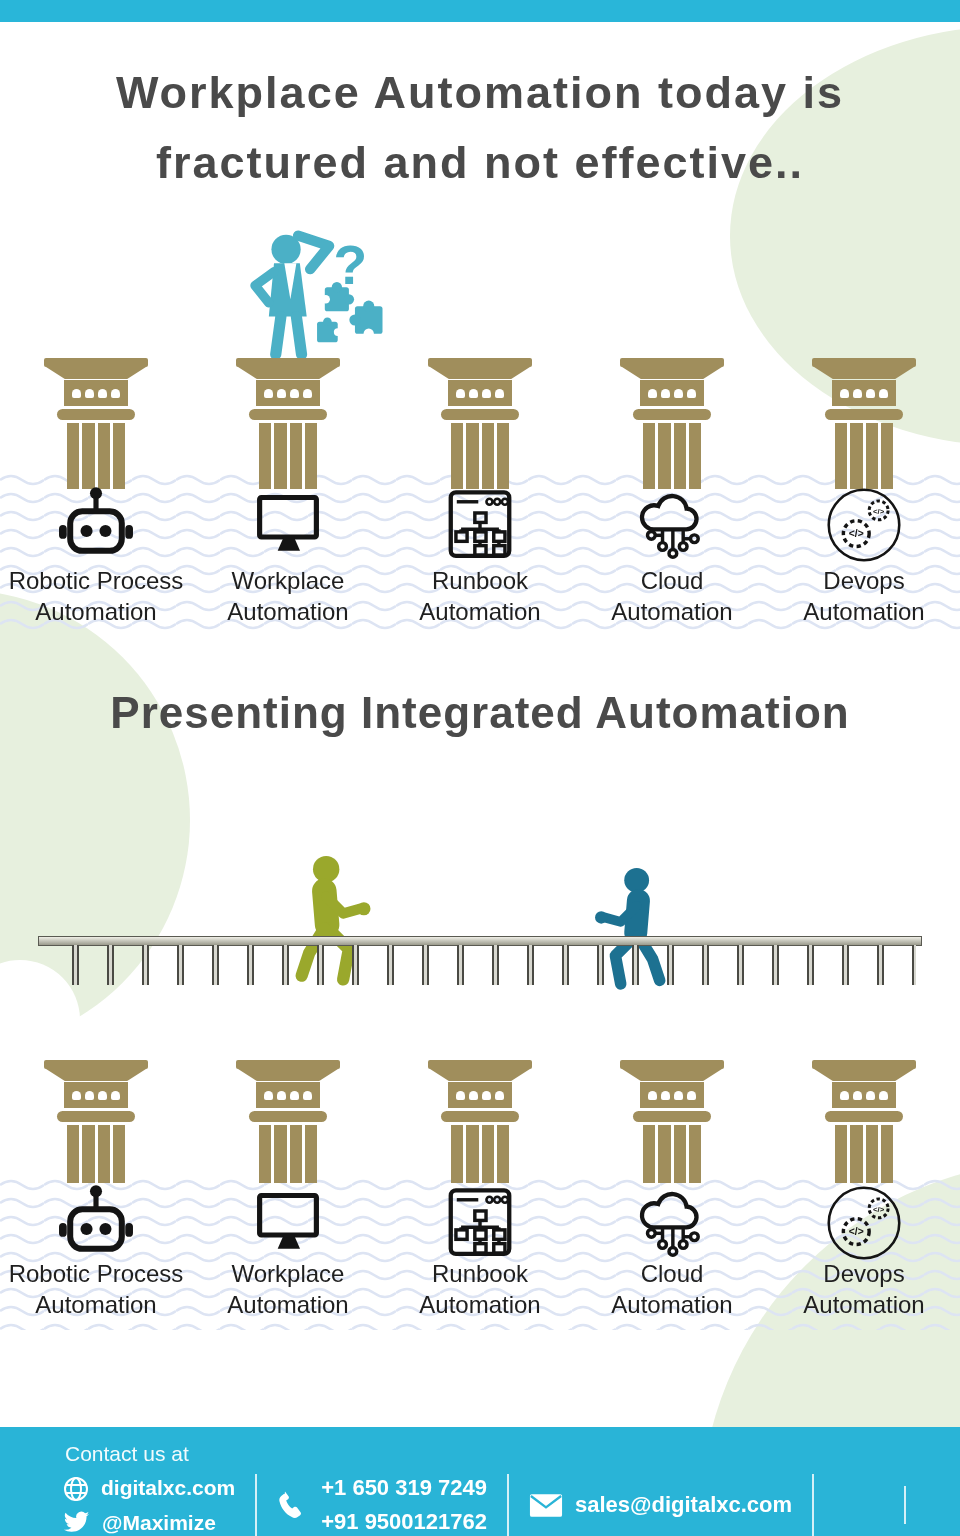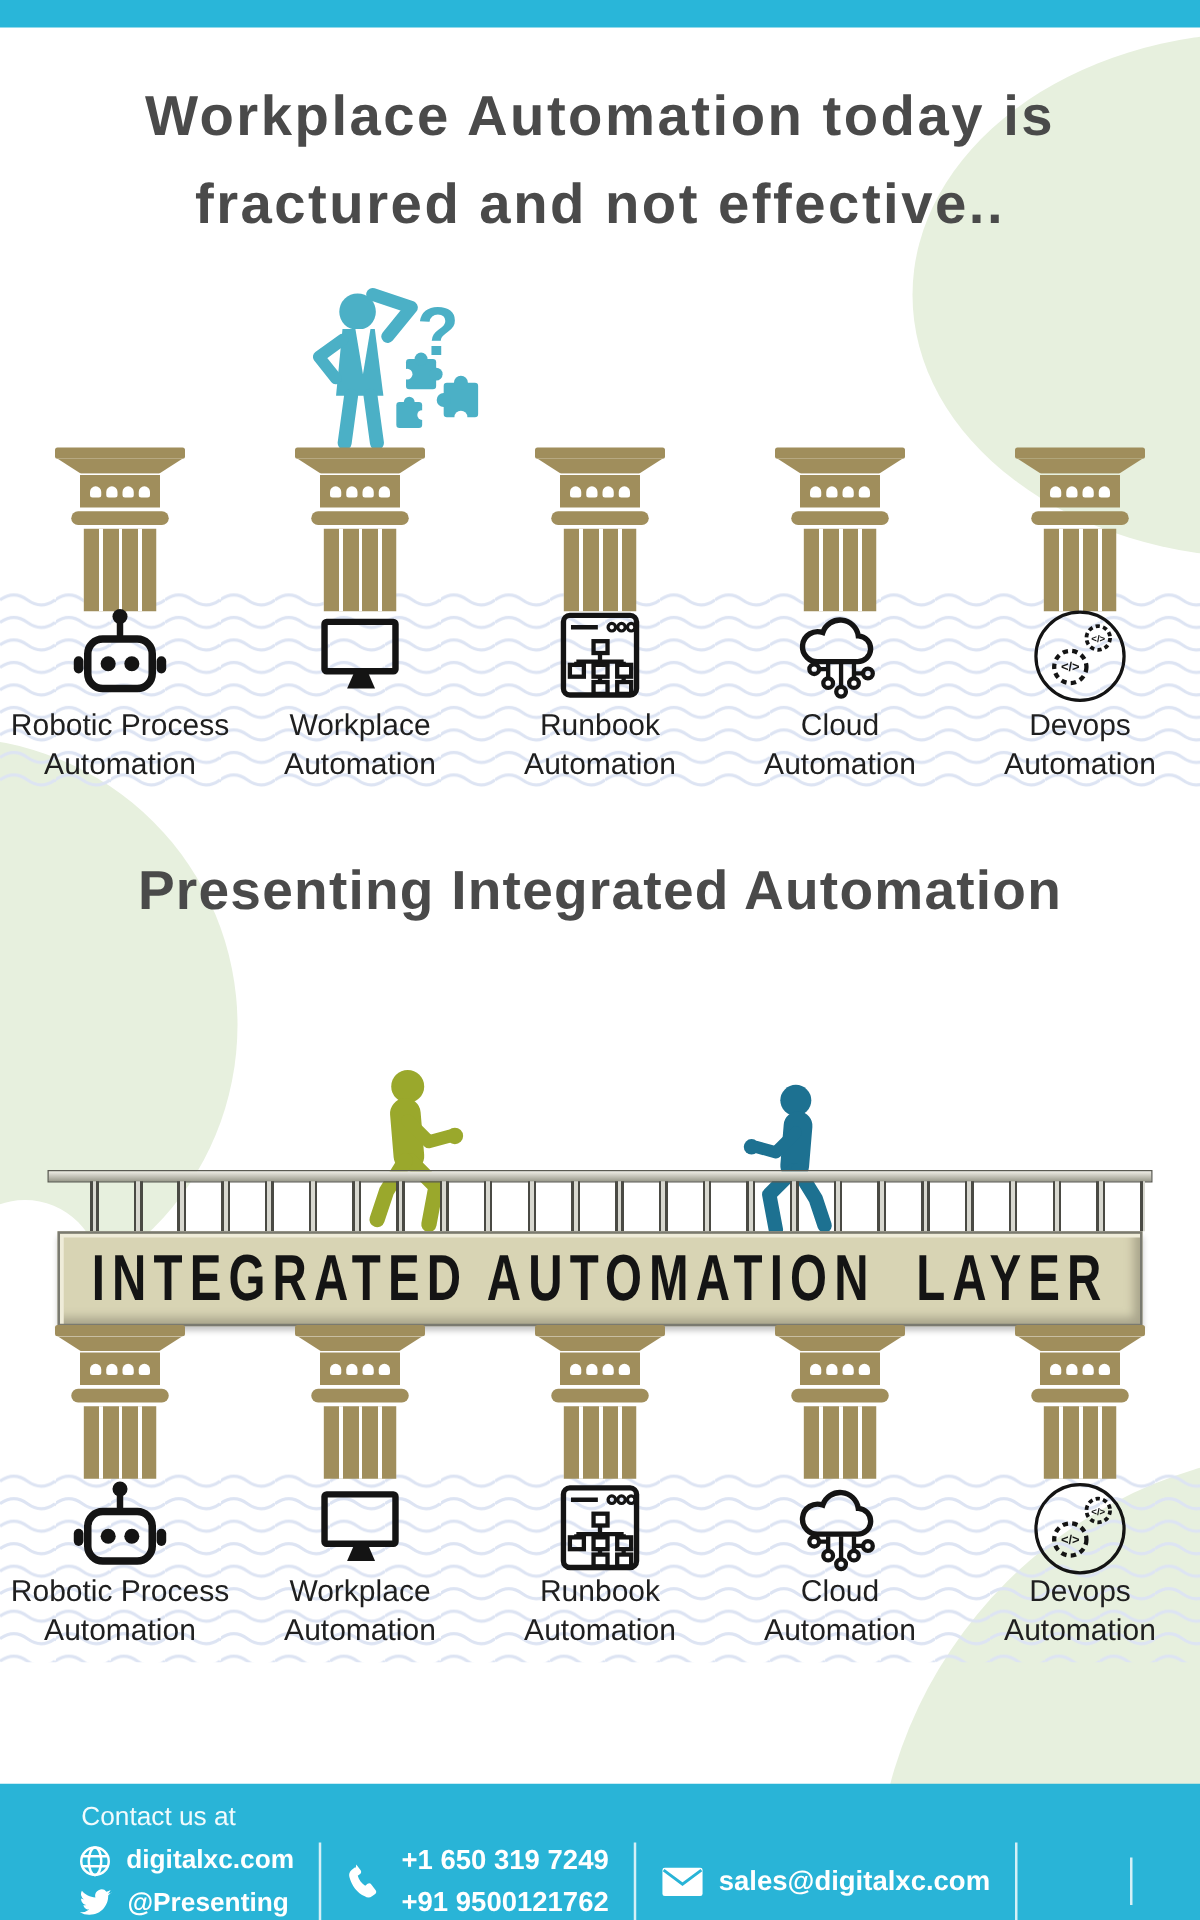--- a/index.html
+++ b/index.html
@@ -321,23 +321,20 @@
     <svg class="walker teal" viewBox="0 0 110 140">
       <circle cx="52" cy="15" r="14" fill="#1d7191"></circle>
       <line x1="50" y1="38" x2="53" y2="74" stroke="#1d7191" stroke-width="26" stroke-linecap="round"></line>
       <polyline points="52,44 70,62 88,57" fill="none" stroke="#1d7191" stroke-width="11" stroke-linecap="round" stroke-linejoin="round"></polyline>
       <circle cx="92" cy="57" r="7" fill="#1d7191"></circle>
       <polyline points="54,78 76,100 70,132" fill="none" stroke="#1d7191" stroke-width="13" stroke-linecap="round" stroke-linejoin="round"></polyline>
       <polyline points="50,78 34,104 26,128" fill="none" stroke="#1d7191" stroke-width="13" stroke-linecap="round" stroke-linejoin="round"></polyline>
     </svg>
     <div class="railtop"></div>
     <div class="posts"></div>
-    <div class="deck">
-      <div class="deck-label">INTEGRATED AUTOMATION  LAYER</div>
-    </div>
   </div>
 
   <div class="cols" style="top:1060px">
     <div class="col">
         <div class="pillar">
           <div class="pc"></div>
           <div class="pt"></div>
           <div class="pf">
             <i></i>
             <i></i>
@@ -529,21 +526,21 @@
               <line x1="2.5" y1="9" x2="23.5" y2="9"></line>
                 <line x1="2.5" y1="17" x2="23.5" y2="17"></line>
             </g>
           </svg>
           <span>digitalxc.com</span>
         </div>
         <div class="f-item">
           <svg width="27" height="23" viewBox="0 0 32 26">
             <path fill="#fff" d="M31 3c-1.1.5-2.3.8-3.5 1a6.1 6.1 0 0 0 2.7-3.4c-1.2.7-2.5 1.2-3.9 1.5a6.1 6.1 0 0 0-10.5 5.6C10.7 7.4 6.1 5 3 1.3a6.1 6.1 0 0 0 1.9 8.2c-1 0-1.9-.3-2.7-.8v.1c0 3 2.1 5.4 4.9 6a6.1 6.1 0 0 1-2.8.1 6.1 6.1 0 0 0 5.7 4.2A12.3 12.3 0 0 1 1 21.6 17.4 17.4 0 0 0 10.4 24c11.3 0 17.5-9.4 17.5-17.5v-.8c1.2-.9 2.2-2 3.1-3.2z"></path>
           </svg>
-          <span>@Presenting</span>
+          <span>@Maximize</span>
         </div>
       </div>
       <div class="f-div"></div>
       <div class="f-phone">
         <svg width="30" height="30" viewBox="0 0 32 32">
           <path fill="#fff" d="M6.6 2.8 L11 7.2 c.9.9.9 2.3 0 3.2 l-1.8 1.8 c1.5 3.3 4.2 6 7.5 7.5 l1.8-1.8 c.9-.9 2.3-.9 3.2 0 l4.4 4.4 c.9.9.9 2.3 0 3.2 l-2.4 2.4 c-1.6 1.6-4.1 1.9-6.1.8 C11 27 5 21 2.3 14.2 1.4 12.2 1.7 9.7 3.3 8.1 l2.4-2.4 c.25-.25.65-.25.9 0z" transform="rotate(8 16 16)"></path>
         </svg>
         <div class="f-col">
           <span>+1 650 319 7249</span>
           <span>+91 9500121762</span>

